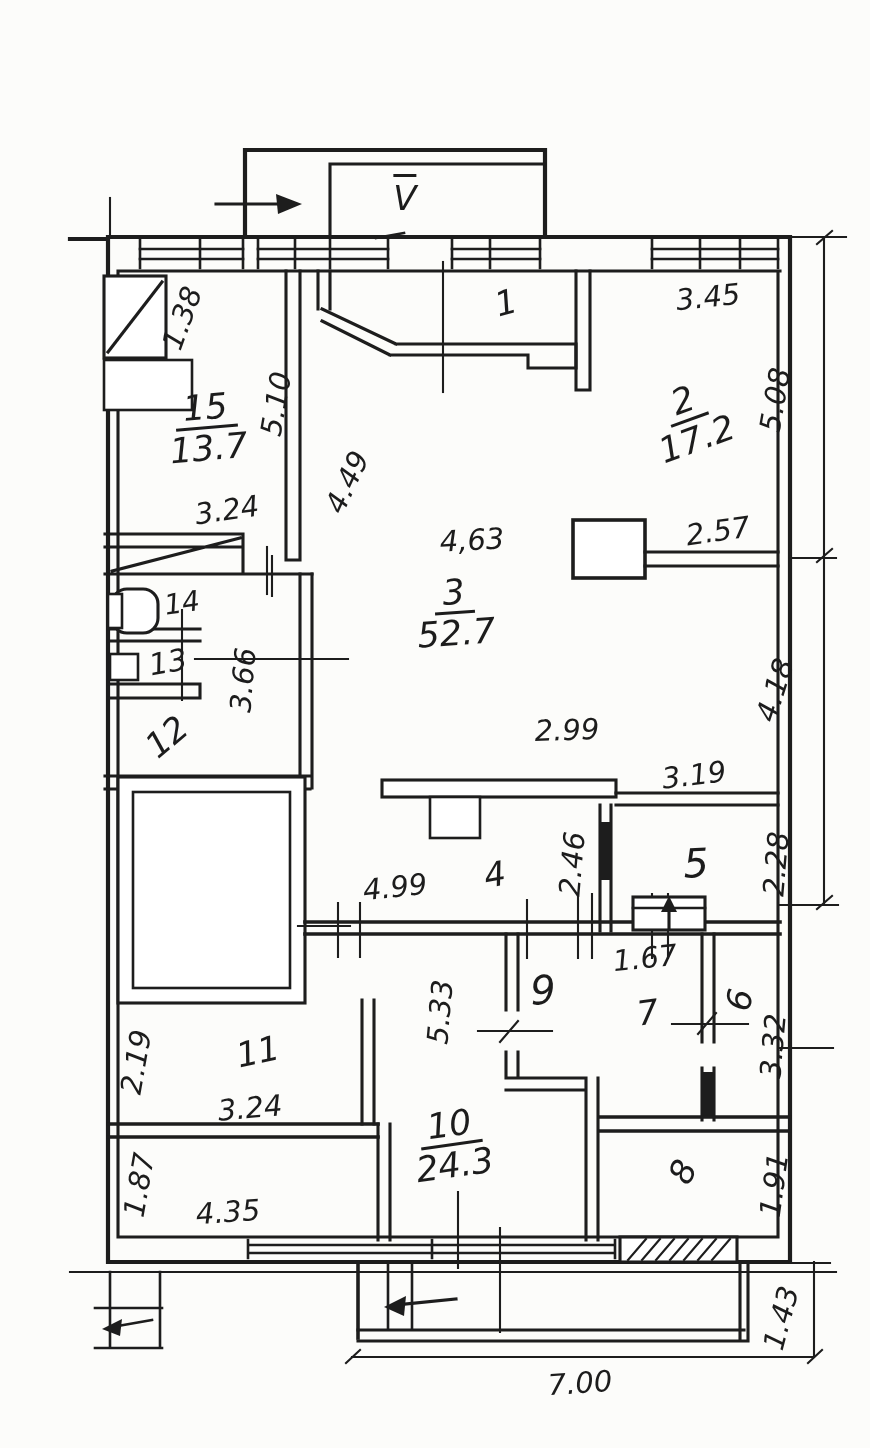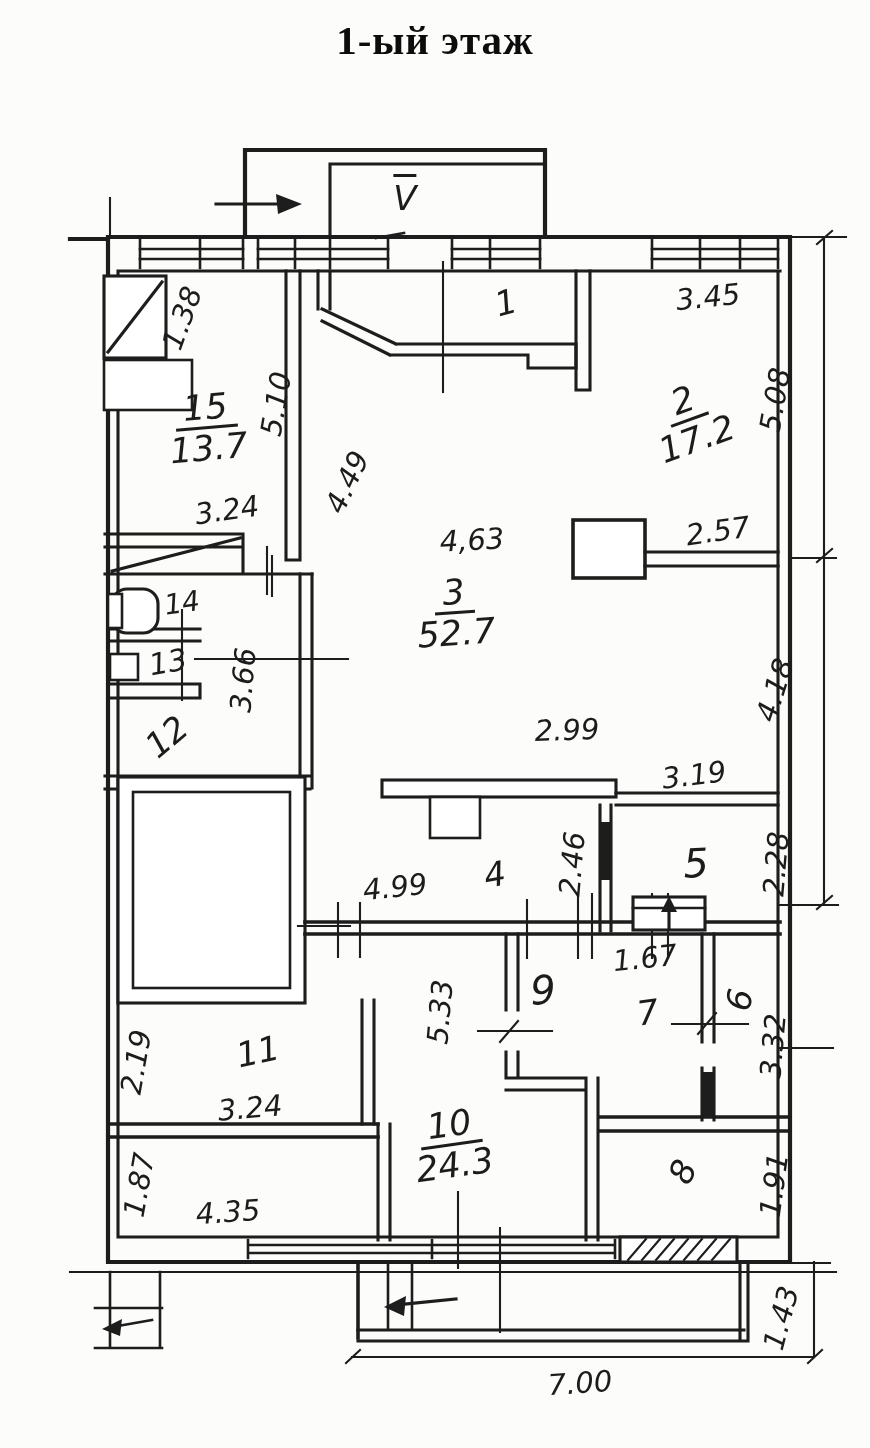--- a/index.html
+++ b/index.html
@@ -21,21 +21,20 @@
   .room-label{display:flex;flex-direction:column;align-items:center;line-height:1.04;}
   .room-number{font-size:inherit;}
   .room-number.frac{border-bottom:3px solid #1c1c1c;padding:0 9px 1px;}
   .room-area{padding-top:1px;}
   .overline{border-top:3px solid #1c1c1c;padding-top:1px;}
 </style>
 </head>
 <body>
 
 <div id="page">
-  <div id="title">1-ый этаж</div>
 
   <svg width="870" height="1448" viewBox="0 0 870 1448">
 
     <path class="w4" d="M70,239 H108 M108,237 V1262 M108,237 H790 M790,237 V1262 M108,1262 H790"></path>
     <path class="w3" d="M118,271 H780 M118,271 V1237 M778,271 V1237 M118,1237 H778"></path>
     <path class="t" d="M110,198 V237"></path>
 
     <path class="w25" d="M140,249 H243 M140,259 H243 M258,249 H388 M258,259 H388 M452,249 H540 M452,259 H540 M652,249 H778 M652,259 H778"></path>
     <path class="w25" d="M140,240 V268 M200,240 V268 M243,240 V268 M258,240 V268 M295,240 V268 M330,240 V268 M388,240 V268 M452,240 V268 M490,240 V268 M540,240 V268 M652,240 V268 M700,240 V268 M740,240 V268 M778,240 V268"></path>
 

